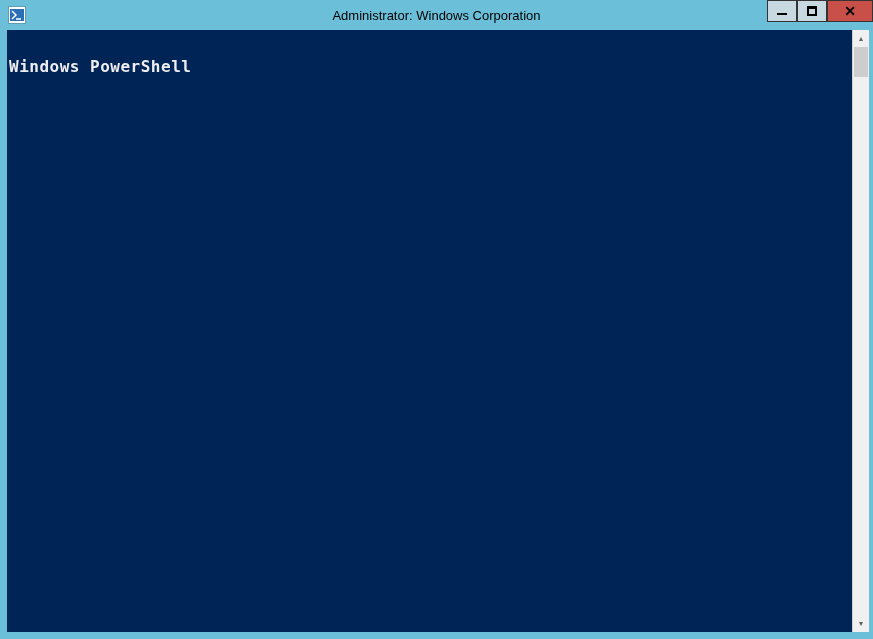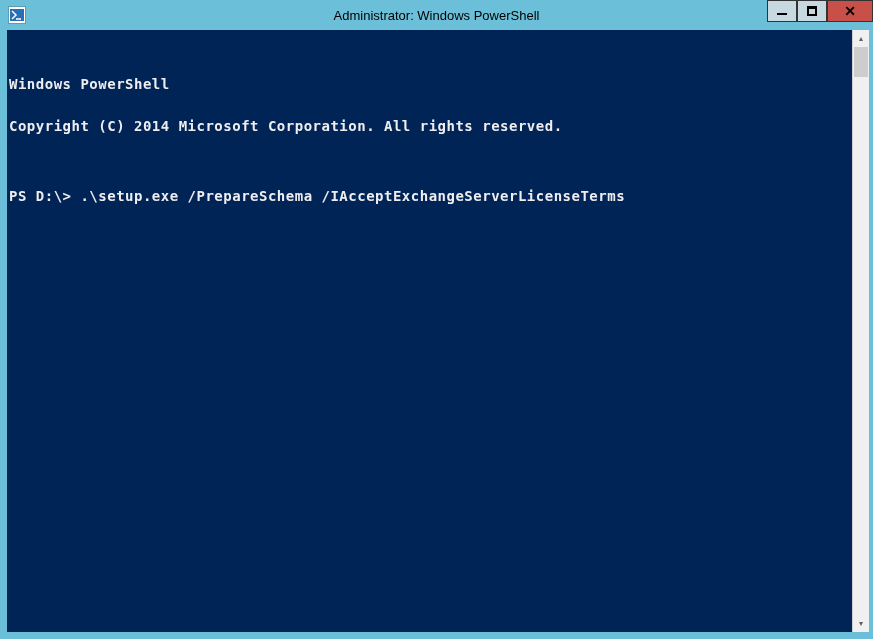--- a/index.html
+++ b/index.html
@@ -95,23 +95,23 @@
       left: 7px;
       right: 4px;
       bottom: 7px;
       display: flex;
     }
     .terminal {
       flex: 1;
       background: #012456;
       color: #eeedf0;
       font-family: "Lucida Console", "Consolas", monospace;
-      font-size: 14px;
+      font-size: 16px;
       line-height: 14px;
-      padding: 19px 0 0 2px;
+      padding: 2px 0 0 2px;
       letter-spacing: 0.5px;
       font-weight: bold;
       white-space: pre;
       overflow: hidden;
     }
     .scrollbar {
       width: 17px;
       background: #f0f0f0;
       position: relative;
       border-left: 1px solid #d0d0d0;
@@ -159,40 +159,38 @@
 <body>
 
 <div class="titlebar">
   <div class="titlebar-icon">
     <svg width="14" height="12" viewBox="0 0 14 12">
       <rect x="0" y="0" width="14" height="12" fill="#2a6fb5"></rect>
       <path d="M2 2 L6 6 L2 10" stroke="#fff" stroke-width="1.5" fill="none"></path>
       <line x1="6" y1="10" x2="11" y2="10" stroke="#fff" stroke-width="1.5"></line>
     </svg>
   </div>
-  <div class="titlebar-title">Administrator: Windows PowerShell</div>
+  <div class="titlebar-title">Administrator: Windows Corporation</div>
   <div class="window-controls">
     <div class="window-btn min">
       <div class="min-glyph"></div>
     </div>
     <div class="window-btn max">
       <div class="max-glyph"></div>
     </div>
     <div class="window-btn close">
       <span class="close-glyph">✕</span>
     </div>
   </div>
 </div>
 
 <div class="terminal-area">
   <div class="terminal">
     <span class="line">Windows PowerShell</span>
-    <span class="line">Copyright (C) 2014 Microsoft Corporation. All rights reserved.</span>
     <span class="line"></span>
-    <span class="line">PS D:\&gt; .\setup.exe /PrepareSchema /IAcceptExchangeServerLicenseTerms</span>
   </div>
   <div class="scrollbar">
     <div class="scroll-up">
       <span>▴</span>
     </div>
     <div class="scroll-thumb"></div>
     <div class="scroll-down">
       <span>▾</span>
     </div>
   </div>

